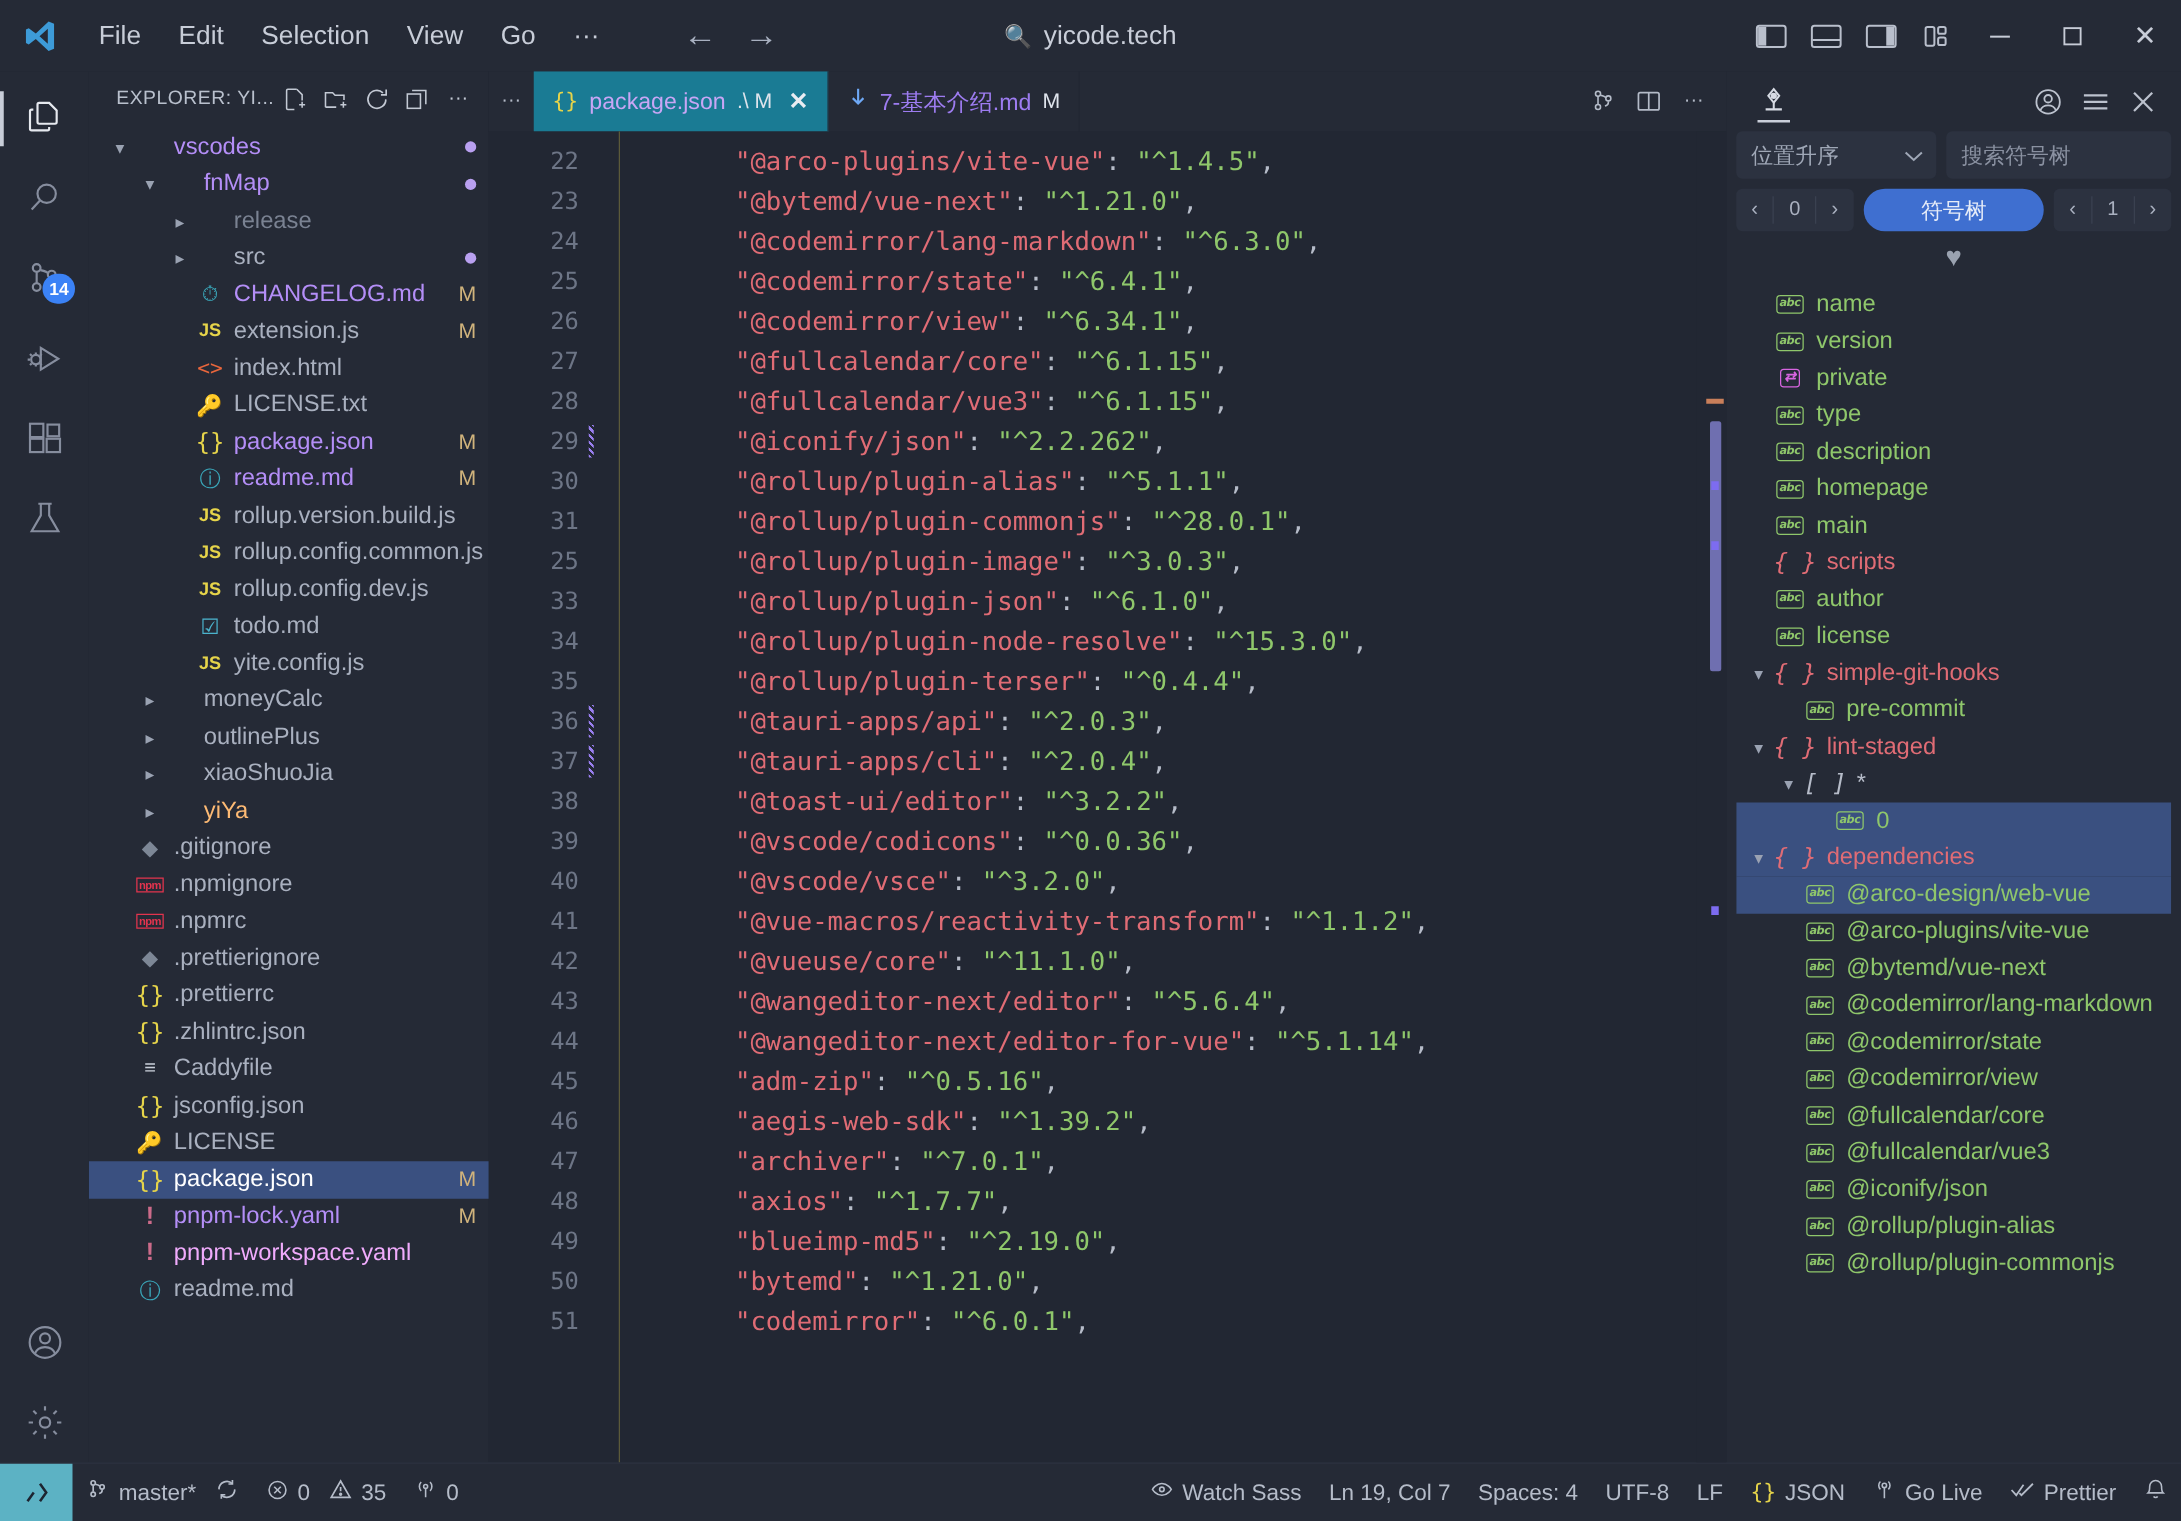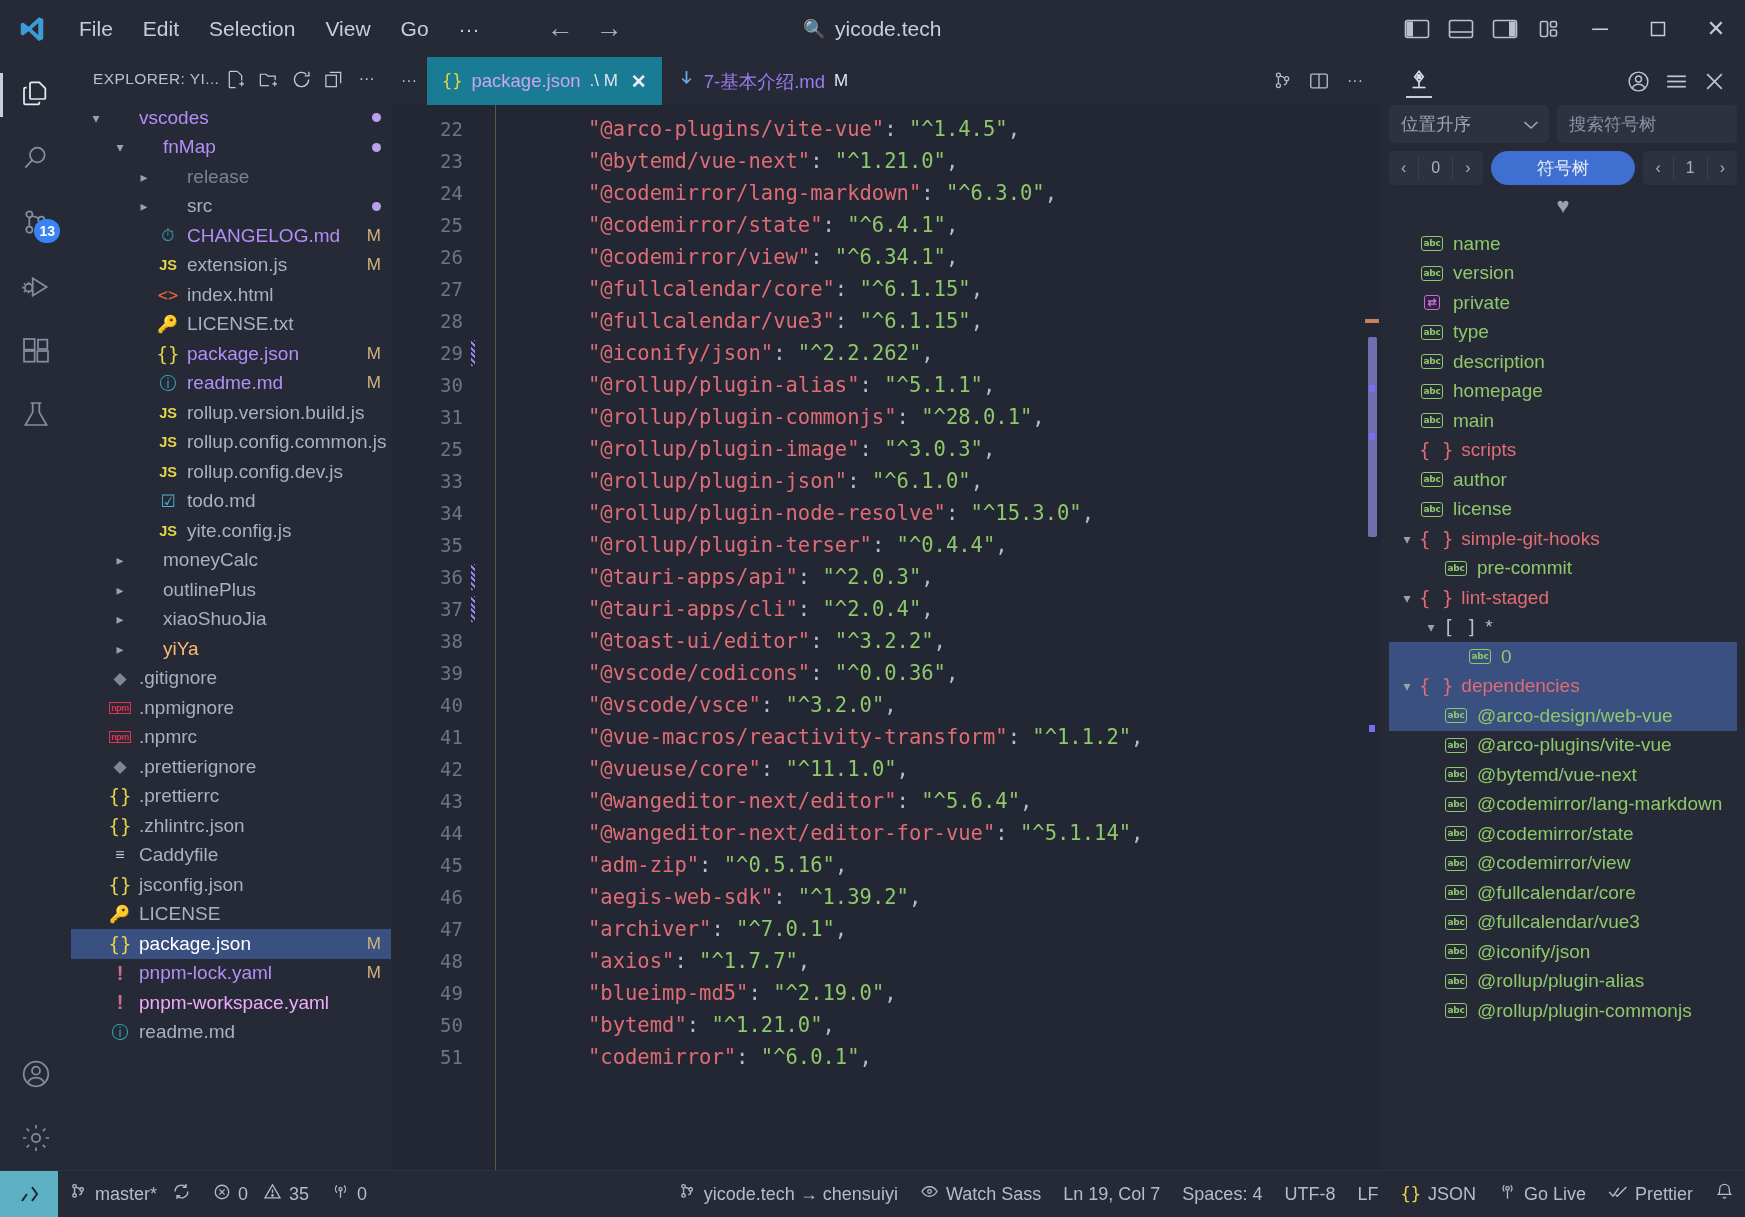--- a/index.html
+++ b/index.html
@@ -217,21 +217,21 @@
   .rp-heart { text-align:center; color:#9aa2b0; font-size: 22px; margin-bottom: 10px; }
 
   .symtree { flex:1 1 auto; overflow:hidden; }
   .srow {
     height: 29.5px; display:flex; align-items:center; font-size:19px;
     white-space:nowrap; padding-right:6px;
   }
   .srow.sel { background:#3a5080; }
   .schev { width:24px; flex:0 0 24px; text-align:center; color:#9aa2b2; font-size:14px; }
   .schev.none { visibility:hidden; }
-  .sico { flex:0 0 26px; margin-right:8px; display:flex; justify-content:center; }
+  .sico { flex:0 0 26px; margin-right:8px; display:flex; justify-content:center;font-style:italic; }
   .abc {
     border:1.6px solid #8fc76b; border-radius:3px; color:#8fc76b;
     font-size: 9px; line-height: 13px; padding: 0 2px; font-weight:700;
     letter-spacing:-.3px; font-family:"DejaVu Sans",sans-serif;
   }
   .boolico {
     border:1.6px solid #d765e0; border-radius:3px; color:#d765e0;
     font-size: 11px; line-height: 13px; padding: 0 2px; font-weight:700;
   }
   .objico { color:#e06c75; font-size:19px; font-family:"DejaVu Sans Mono",monospace; }
@@ -331,21 +331,21 @@
             <line x1="9" y1="13" x2="4" y2="18.5"></line>
         </svg>
       </div>
       <div class="act-item">
         <svg width="32" height="32" viewBox="0 0 24 24" fill="none" stroke="currentColor" stroke-width="1.3">
           <circle cx="7" cy="5.5" r="2.3"></circle>
             <circle cx="16" cy="9.5" r="2.3"></circle>
             <circle cx="7" cy="17" r="2.3"></circle>
           <path d="M7 8v6.5M9.3 6.8c3 .6 4.4 1.4 4.8 2.2M16 12v1.5c0 1.6-1.5 2.6-3 2.9"></path>
         </svg>
-        <span class="act-badge">13</span>
+        <span class="act-badge">14</span>
       </div>
       <div class="act-item">
         <svg width="32" height="32" viewBox="0 0 24 24" fill="none" stroke="currentColor" stroke-width="1.3">
           <path d="M9.5 5.5 20 12 9.5 18.5z"></path>
           <circle cx="6.5" cy="12.5" r="2.8"></circle>
           <path d="M3 12.5H1.6M6.5 9.7V8.3M6.5 15.3v1.4M4 10.2 3 9.2M9 10.2l1-1M4 14.8l-1 1M9 14.8l1 1"></path>
         </svg>
       </div>
       <div class="act-item">
         <svg width="32" height="32" viewBox="0 0 24 24" fill="none" stroke="currentColor" stroke-width="1.3">
@@ -1114,31 +1114,20 @@
             <circle cx="12" cy="9" r="2"></circle>
             <path d="M7.5 4.5a6.5 6.5 0 0 0 0 9M16.5 4.5a6.5 6.5 0 0 1 0 9M12 11v9"></path>
           </svg>
       </span>
       <span>0</span>
     </div>
 
     <div class="sb-right">
       <div class="sb-item">
         <span>
-          <svg width="19" height="19" viewBox="0 0 24 24" fill="none" stroke="currentColor" stroke-width="1.7">
-            <circle cx="7" cy="5.5" r="2.2"></circle>
-              <circle cx="16" cy="9.5" r="2.2"></circle>
-              <circle cx="7" cy="17" r="2.2"></circle>
-            <path d="M7 8v6.5M9.2 6.8c2.8.6 4.2 1.4 4.6 2.1M16 12v1.4c0 1.6-1.4 2.5-3 2.8"></path>
-          </svg>
-        </span>
-        <span>yicode.tech → chensuiyi</span>
-      </div>
-      <div class="sb-item">
-        <span>
           <svg width="19" height="19" viewBox="0 0 24 24" fill="none" stroke="currentColor" stroke-width="1.6">
               <path d="M2.5 12S6 6 12 6s9.5 6 9.5 6-3.5 6-9.5 6-9.5-6-9.5-6z"></path>
               <circle cx="12" cy="12" r="2.3"></circle>
             </svg>
         </span>
         <span>Watch Sass</span>
       </div>
       <div class="sb-item">Ln 19, Col 7</div>
       <div class="sb-item">Spaces: 4</div>
       <div class="sb-item">UTF-8</div>

